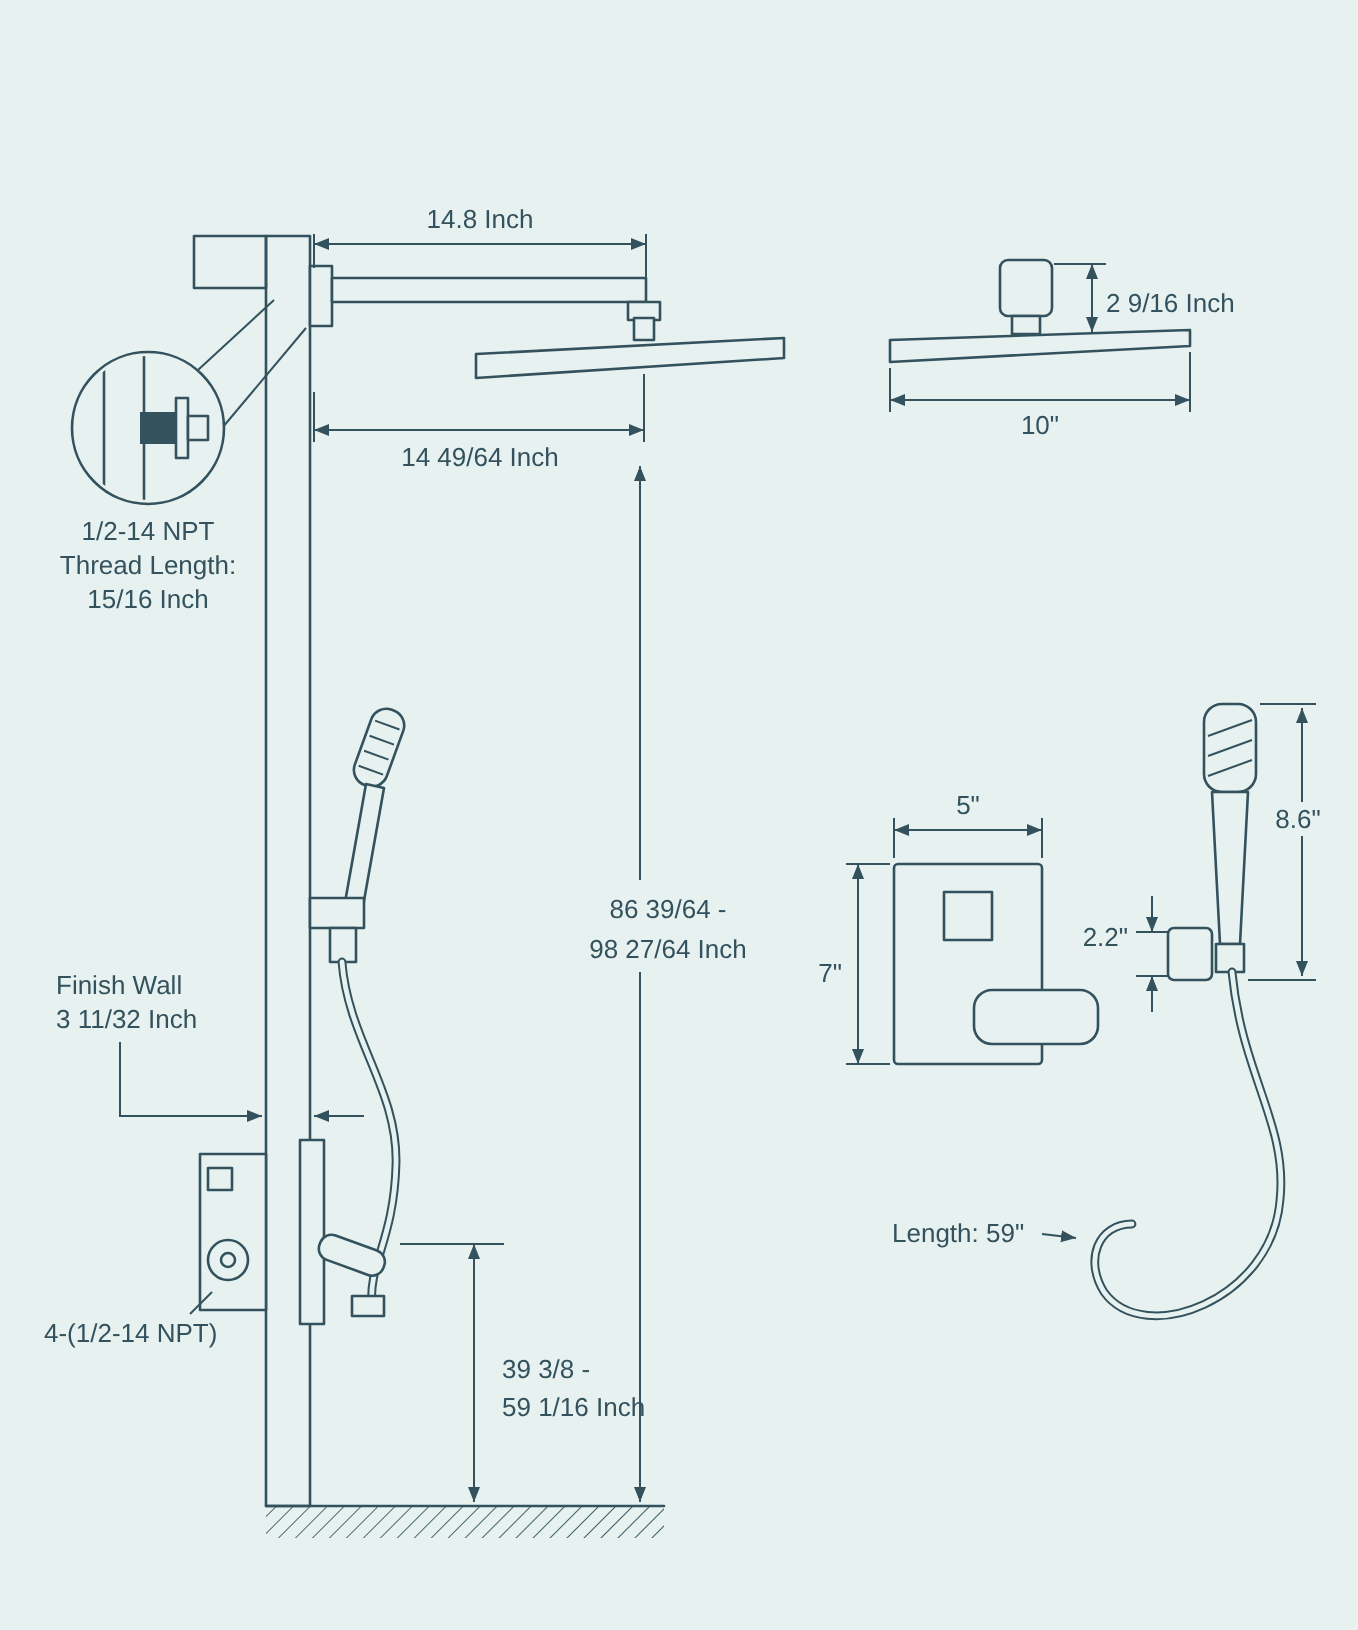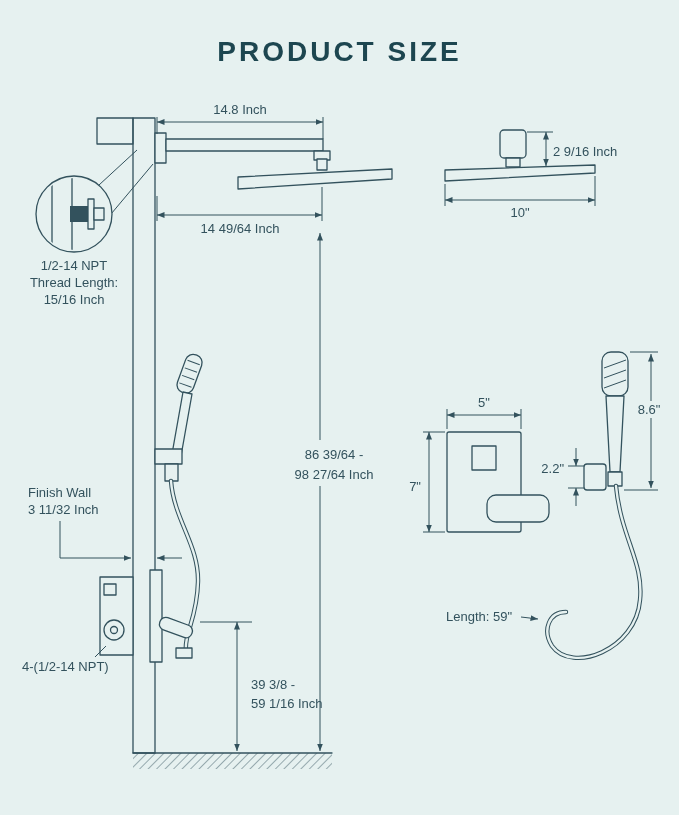--- a/index.html
+++ b/index.html
@@ -26,21 +26,20 @@
   .mask{fill:var(--background,#e6f1f0);stroke:none;}
   text{fill:var(--ink,#33525d);font-family:"Liberation Sans",sans-serif;font-size:13px;}
   .arr{fill:var(--ink,#33525d);}
   .patln{stroke:var(--ink,#33525d);stroke-width:0.9;}
 </style>
 </head>
 <body>
 
 <div class="stage">
 
-  <div class="title">PRODUCT SIZE</div>
 
   <svg width="679" height="815" viewBox="0 0 679 815">
     <defs>
       <pattern id="hatch" width="6" height="6" patternUnits="userSpaceOnUse" patternTransform="rotate(45)">
         <line class="patln" x1="0" y1="0" x2="0" y2="6"></line>
       </pattern>
       <pattern id="teeth" width="4" height="14" patternUnits="userSpaceOnUse">
         <line class="patln" x1="2" y1="0" x2="2" y2="14"></line>
       </pattern>
       <marker id="arw" viewBox="0 0 8 8" refX="7.5" refY="4" markerWidth="8" markerHeight="8" orient="auto-start-reverse">

